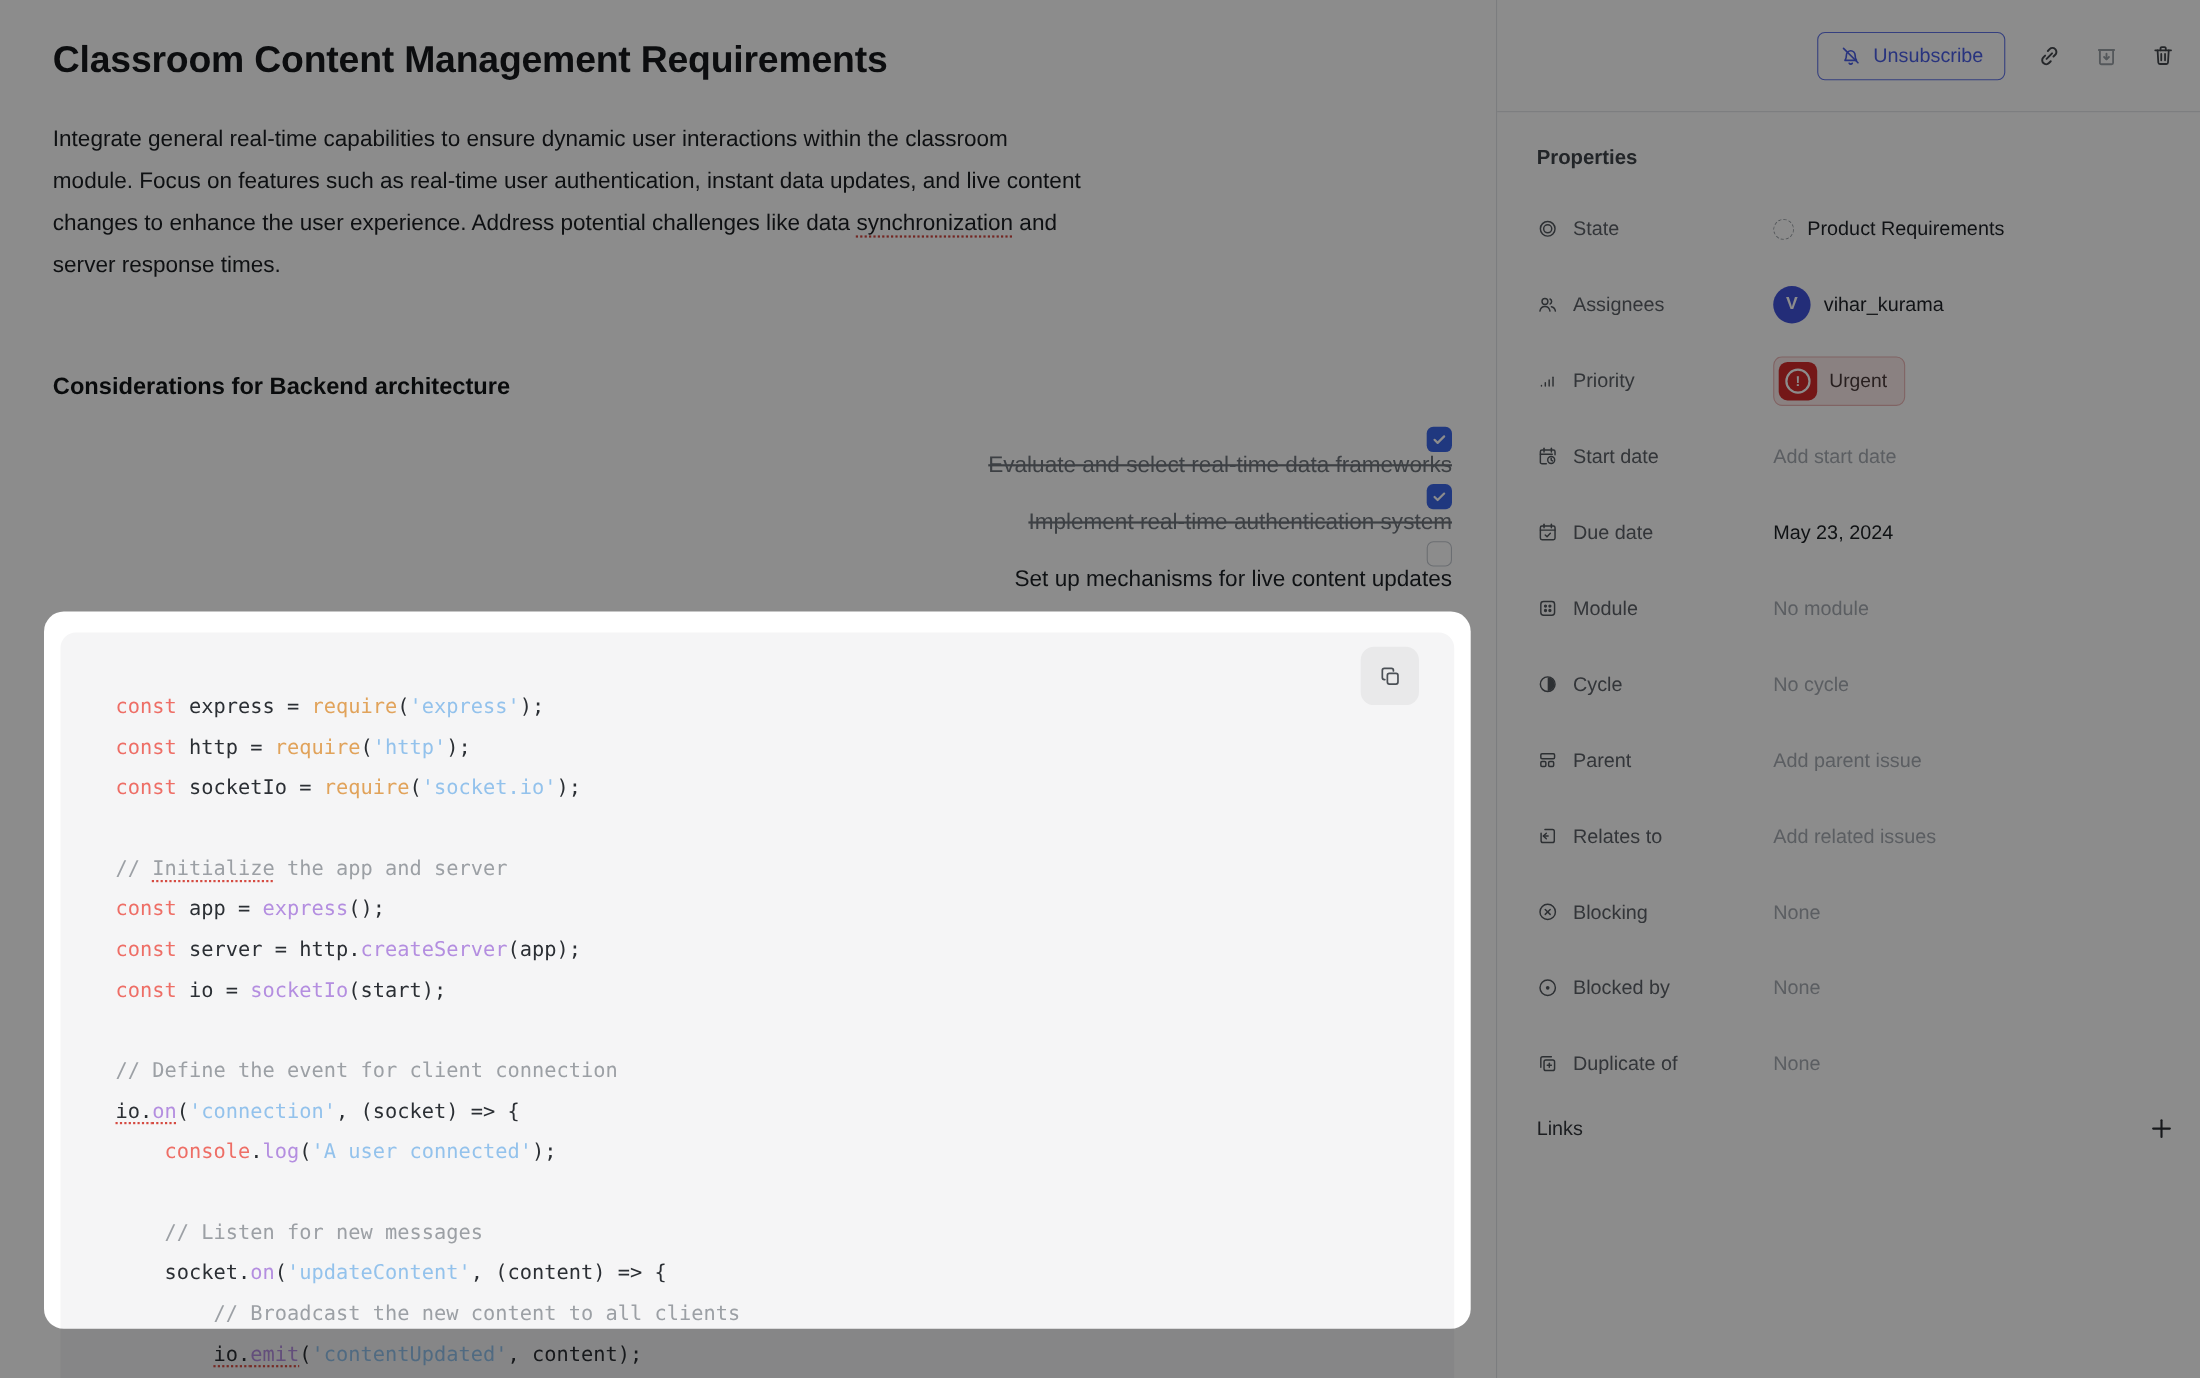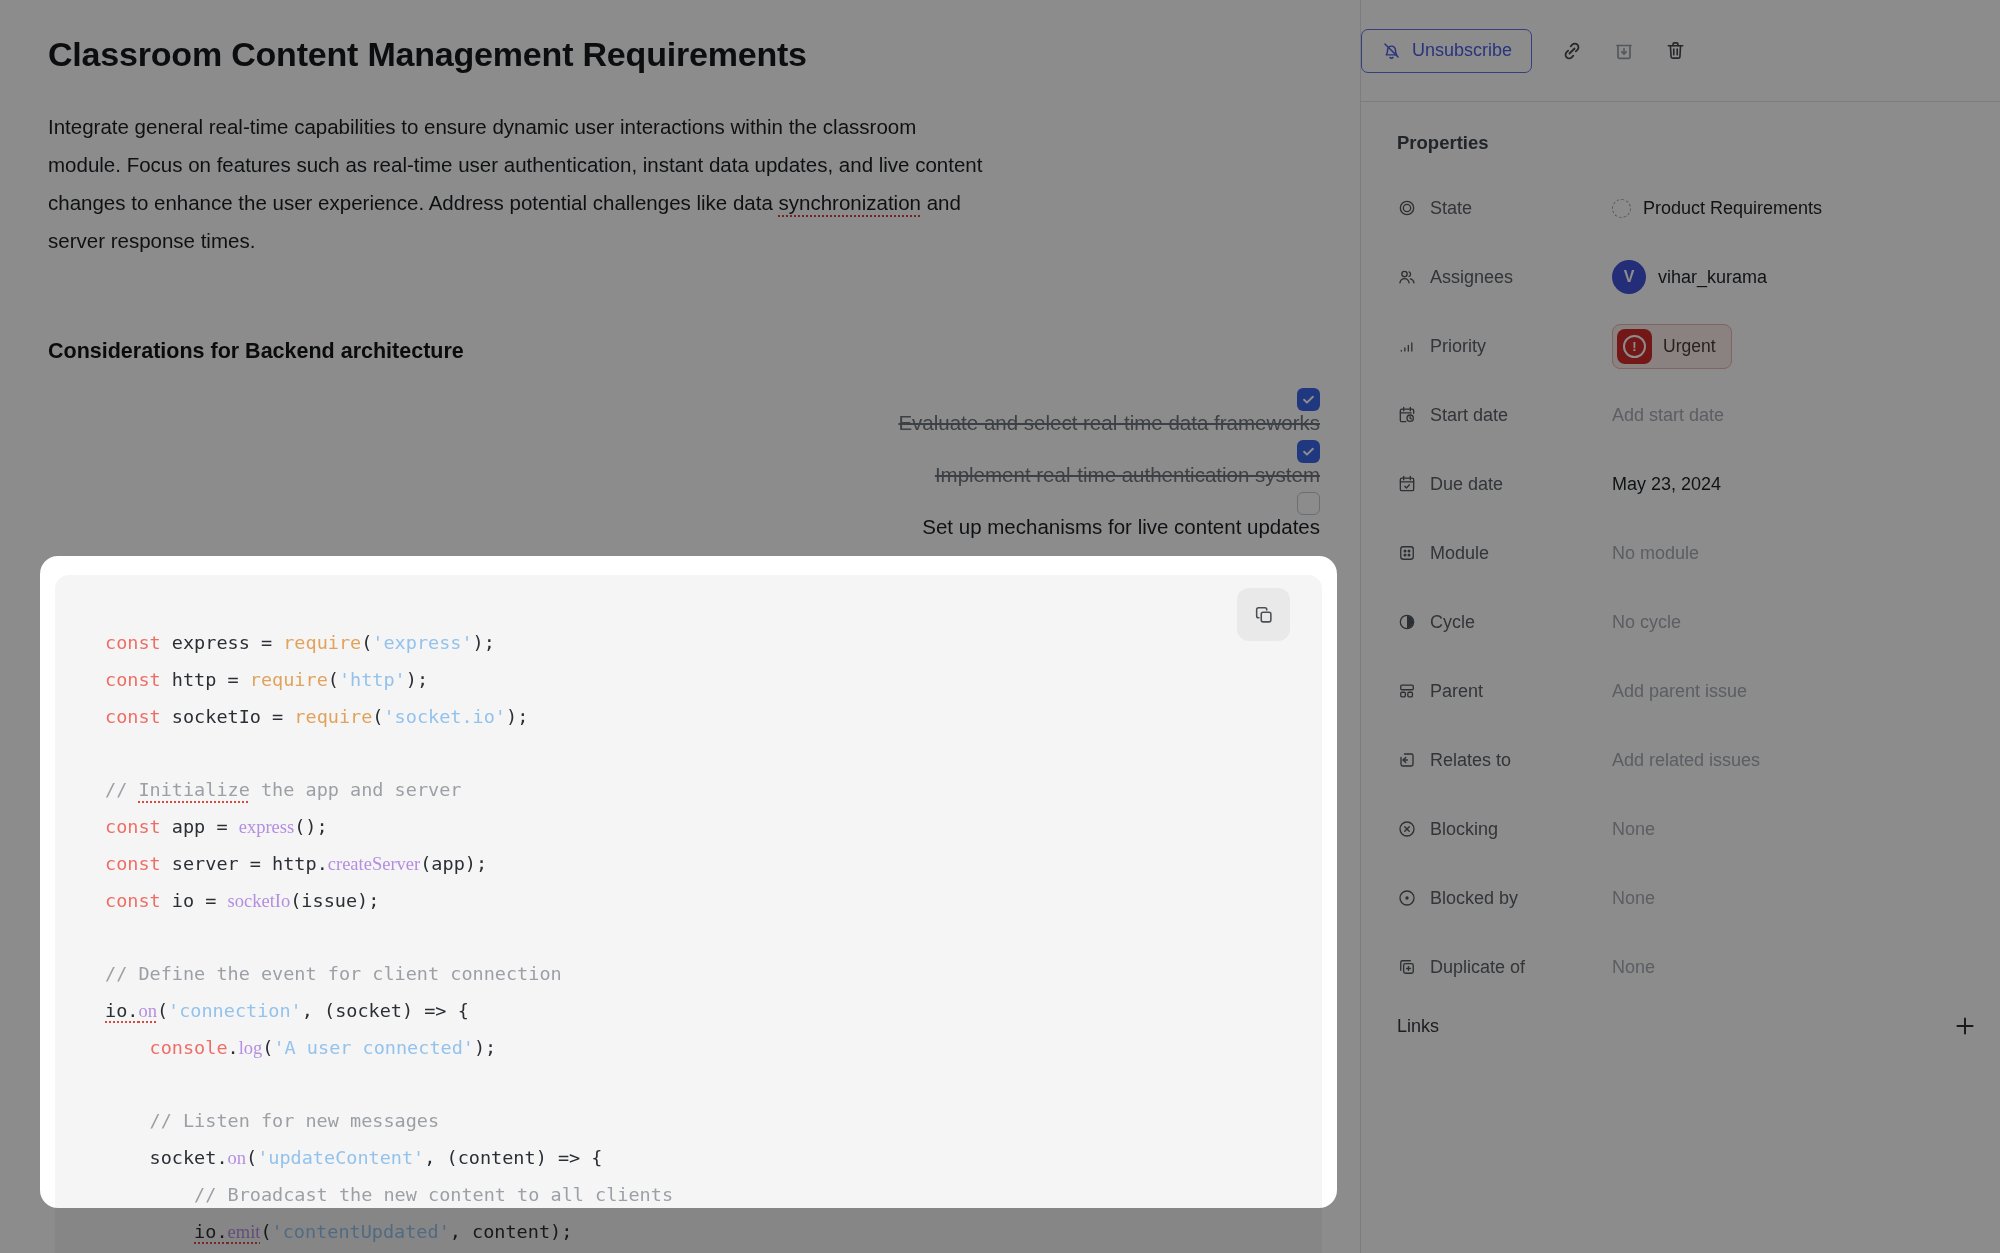--- a/index.html
+++ b/index.html
@@ -21,30 +21,30 @@
   .check-label{margin-left:16px;font-size:20.5px;}
   .check-label.done{color:#70767d;text-decoration:line-through;text-decoration-thickness:1.5px;}
   .check-label.todo{color:#1d2126;}
   
   .codeblock{position:absolute;left:55px;top:575px;width:1267px;height:740px;box-sizing:border-box;
              background:#f5f5f6;border-radius:14px;padding:50px 40px 40px 50px;}
   .code-line{min-height:36.8px;line-height:36.8px;white-space:pre;
              font-family:"DejaVu Sans Mono",monospace;font-size:18.5px;color:#2b2f34;}
   .tok-kw{color:var(--code-keyword,#ee6e66);}
   .tok-fn{color:var(--code-function,#e1a35b);}
-  .tok-pf{color:var(--code-call,#b48ee0);font-family:Liberation Serif, serif;}
+  .tok-pf{color:var(--code-call,#b48ee0);}
   .tok-str{color:var(--code-string,#93c2ec);}
   .tok-cmt{color:var(--code-comment,#9ca0a5);}
   .sp{text-decoration:underline dotted #d54b42 2px;text-underline-offset:5px;}
   .copy-btn{position:absolute;top:13px;right:32px;width:53px;height:53px;border:none;cursor:pointer;
             border-radius:12px;background:#e9e9ea;display:flex;align-items:center;justify-content:center;color:#4b5056;}
   
   .sidebar{position:absolute;left:1360px;top:0;right:0;bottom:0;background:#fff;border-left:1px solid #e2e4e8;box-sizing:border-box;}
   .sidebar-header{height:101px;border-bottom:1px solid #e2e4e8;display:flex;align-items:center;
-                  gap:28px;padding-right:22px;}
+                  justify-content:flex-end;gap:28px;padding-right:22px;}
   .unsub-btn{display:inline-flex;align-items:center;gap:10px;height:44px;padding:0 19px;cursor:pointer;
              border:1.5px solid #6274e8;border-radius:7px;background:#fff;
              color:var(--link-blue,#4b5fe6);font-size:18px;font-weight:500;font-family:inherit;}
   .icon-btn{background:none;border:none;padding:0;cursor:pointer;display:flex;align-items:center;color:#44484d;}
   .icon-btn.muted{color:#9aa0a6;}
   .props{padding:30px 22px 0 36px;}
   .props-title{font-size:18.5px;font-weight:600;color:#3f444a;}
   .prop-row{display:flex;align-items:center;height:44px;margin-top:25px;}
   .prop-row:first-of-type{margin-top:32px;}
   .prop-left{width:215px;flex:0 0 auto;display:flex;align-items:center;gap:13px;color:#5d6268;font-size:18px;}
@@ -122,21 +122,21 @@
         </span>
       </button>
       <div id="code-lines">
           <div class="code-line"><span class="tok-kw">const</span><span class="tok-pl"> express = </span><span class="tok-fn">require</span><span class="tok-pl">(</span><span class="tok-str">'express'</span><span class="tok-pl">);</span></div>
           <div class="code-line"><span class="tok-kw">const</span><span class="tok-pl"> http = </span><span class="tok-fn">require</span><span class="tok-pl">(</span><span class="tok-str">'http'</span><span class="tok-pl">);</span></div>
           <div class="code-line"><span class="tok-kw">const</span><span class="tok-pl"> socketIo = </span><span class="tok-fn">require</span><span class="tok-pl">(</span><span class="tok-str">'socket.io'</span><span class="tok-pl">);</span></div>
           <div class="code-line">&nbsp;</div>
           <div class="code-line"><span class="tok-cmt">// </span><span class="tok-cmt sp">Initialize</span><span class="tok-cmt"> the app and server</span></div>
           <div class="code-line"><span class="tok-kw">const</span><span class="tok-pl"> app = </span><span class="tok-pf">express</span><span class="tok-pl">();</span></div>
           <div class="code-line"><span class="tok-kw">const</span><span class="tok-pl"> server = http.</span><span class="tok-pf">createServer</span><span class="tok-pl">(app);</span></div>
-          <div class="code-line"><span class="tok-kw">const</span><span class="tok-pl"> io = </span><span class="tok-pf">socketIo</span><span class="tok-pl">(issue);</span></div>
+          <div class="code-line"><span class="tok-kw">const</span><span class="tok-pl"> io = </span><span class="tok-pf">socketIo</span><span class="tok-pl">(start);</span></div>
           <div class="code-line">&nbsp;</div>
           <div class="code-line"><span class="tok-cmt">// Define the event for client connection</span></div>
           <div class="code-line"><span class="tok-pl sp">io.</span><span class="tok-pf sp">on</span><span class="tok-pl">(</span><span class="tok-str">'connection'</span><span class="tok-pl">, (socket) =&gt; {</span></div>
           <div class="code-line"><span class="tok-pl">    </span><span class="tok-kw">console</span><span class="tok-pl">.</span><span class="tok-pf">log</span><span class="tok-pl">(</span><span class="tok-str">'A user connected'</span><span class="tok-pl">);</span></div>
           <div class="code-line">&nbsp;</div>
           <div class="code-line"><span class="tok-cmt">    // Listen for new messages</span></div>
           <div class="code-line"><span class="tok-pl">    socket.</span><span class="tok-pf">on</span><span class="tok-pl">(</span><span class="tok-str">'updateContent'</span><span class="tok-pl">, (content) =&gt; {</span></div>
           <div class="code-line"><span class="tok-cmt">        // Broadcast the new content to all clients</span></div>
           <div class="code-line"><span class="tok-pl">        </span><span class="tok-pl sp">io.</span><span class="tok-pf sp">emit</span><span class="tok-pl">(</span><span class="tok-str">'contentUpdated'</span><span class="tok-pl">, content);</span></div>
         </div>

